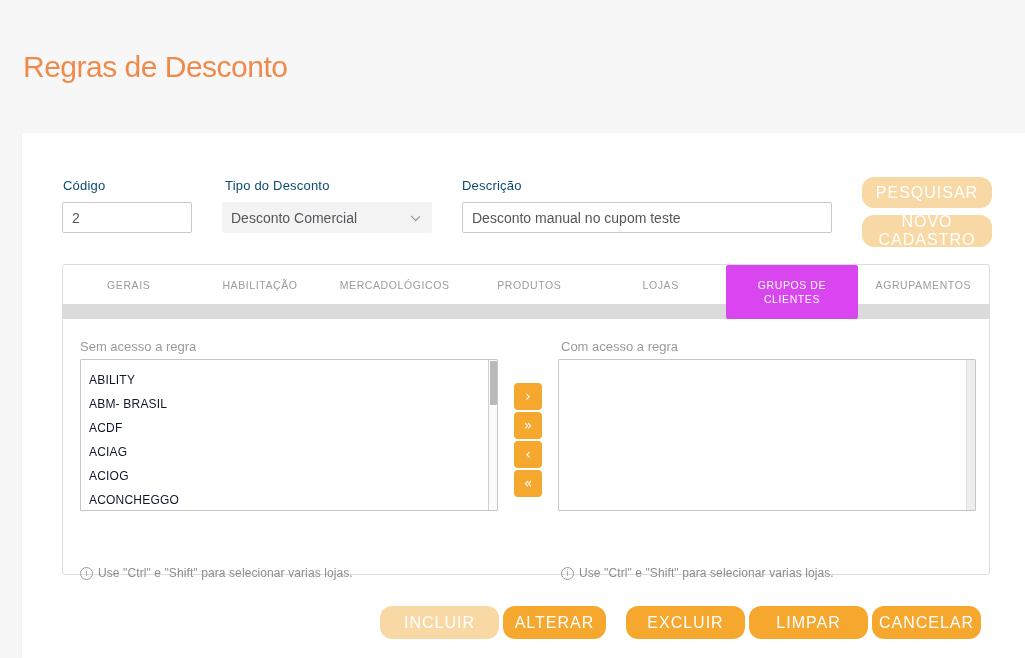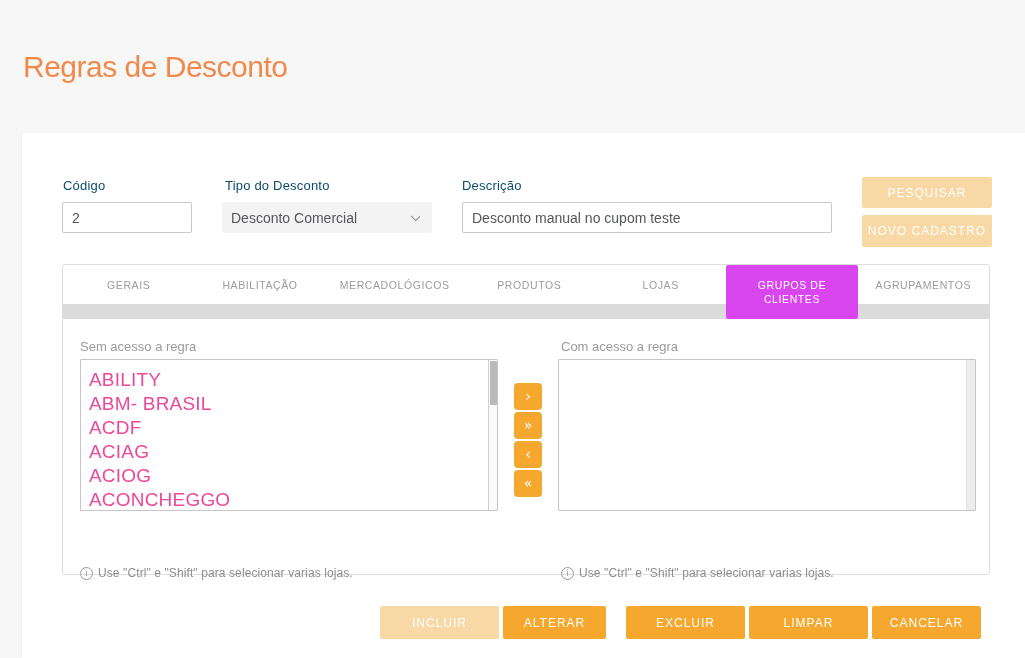--- a/index.html
+++ b/index.html
@@ -36,24 +36,24 @@
     font-size:14px; color:#55565a; padding:0 9px;
     display:flex; align-items:center; cursor:pointer;
   }
   .select .chev {
     position:absolute; right:13px; top:11px;
     width:7px; height:7px;
     border-right:1.5px solid #8a8a8a; border-bottom:1.5px solid #8a8a8a;
     transform:rotate(45deg) scale(1,0.9);
   }
   .btn {
-    position:absolute; border:none; border-radius:2px;
+    position:absolute; border:none; border-radius:12px;
     background:#f5a72e; color:#ffffff;
     font-family:"Liberation Sans", sans-serif;
-    font-size:12px; letter-spacing:1px; cursor:pointer;
+    font-size:16px; letter-spacing:1px; cursor:pointer;
     display:flex; align-items:center; justify-content:center;
   }
   .btn.disabled { background:#f8d8a5; cursor:default; }
   .inner-box {
     position:absolute; left:62px; top:264px; width:928px; height:311px;
     border:1px solid #ddddde; border-radius:3px; background:#fff;
   }
   .tabs { position:relative; display:flex; height:39px; }
   .tab {
     flex:1; display:flex; align-items:center; justify-content:center;
@@ -69,21 +69,21 @@
     position:absolute; left:0; top:39px; height:15px; width:100%;
     background:#dbdbdb; z-index:1;
   }
   .panel { position:absolute; left:0; top:54px; right:0; bottom:0; }
   .list-label { position:absolute; font-size:13px; color:#9b9b9b; }
   .listbox {
     position:absolute; width:418px; height:152px; background:#fff;
     border:1px solid #c6c6c6; border-radius:1px; overflow:hidden;
   }
   .listbox .item {
-    font-size:19px; color:#ec4899; padding:2px 0 2px 8px;
+    font-size:12px; color:#0f172a; padding:2px 0 2px 8px;
     height:24px; line-height:20px; cursor:default; letter-spacing:0.2px;
   }
   .vscroll {
     position:absolute; top:0; right:0; width:9px; height:100%;
     background:#fbfbfb; border-left:1px solid #cfcfcf;
   }
   .vscroll .thumb {
     position:absolute; top:1px; left:1px; width:7px; height:44px;
     background:#b9b9b9; border-radius:1px;
   }

